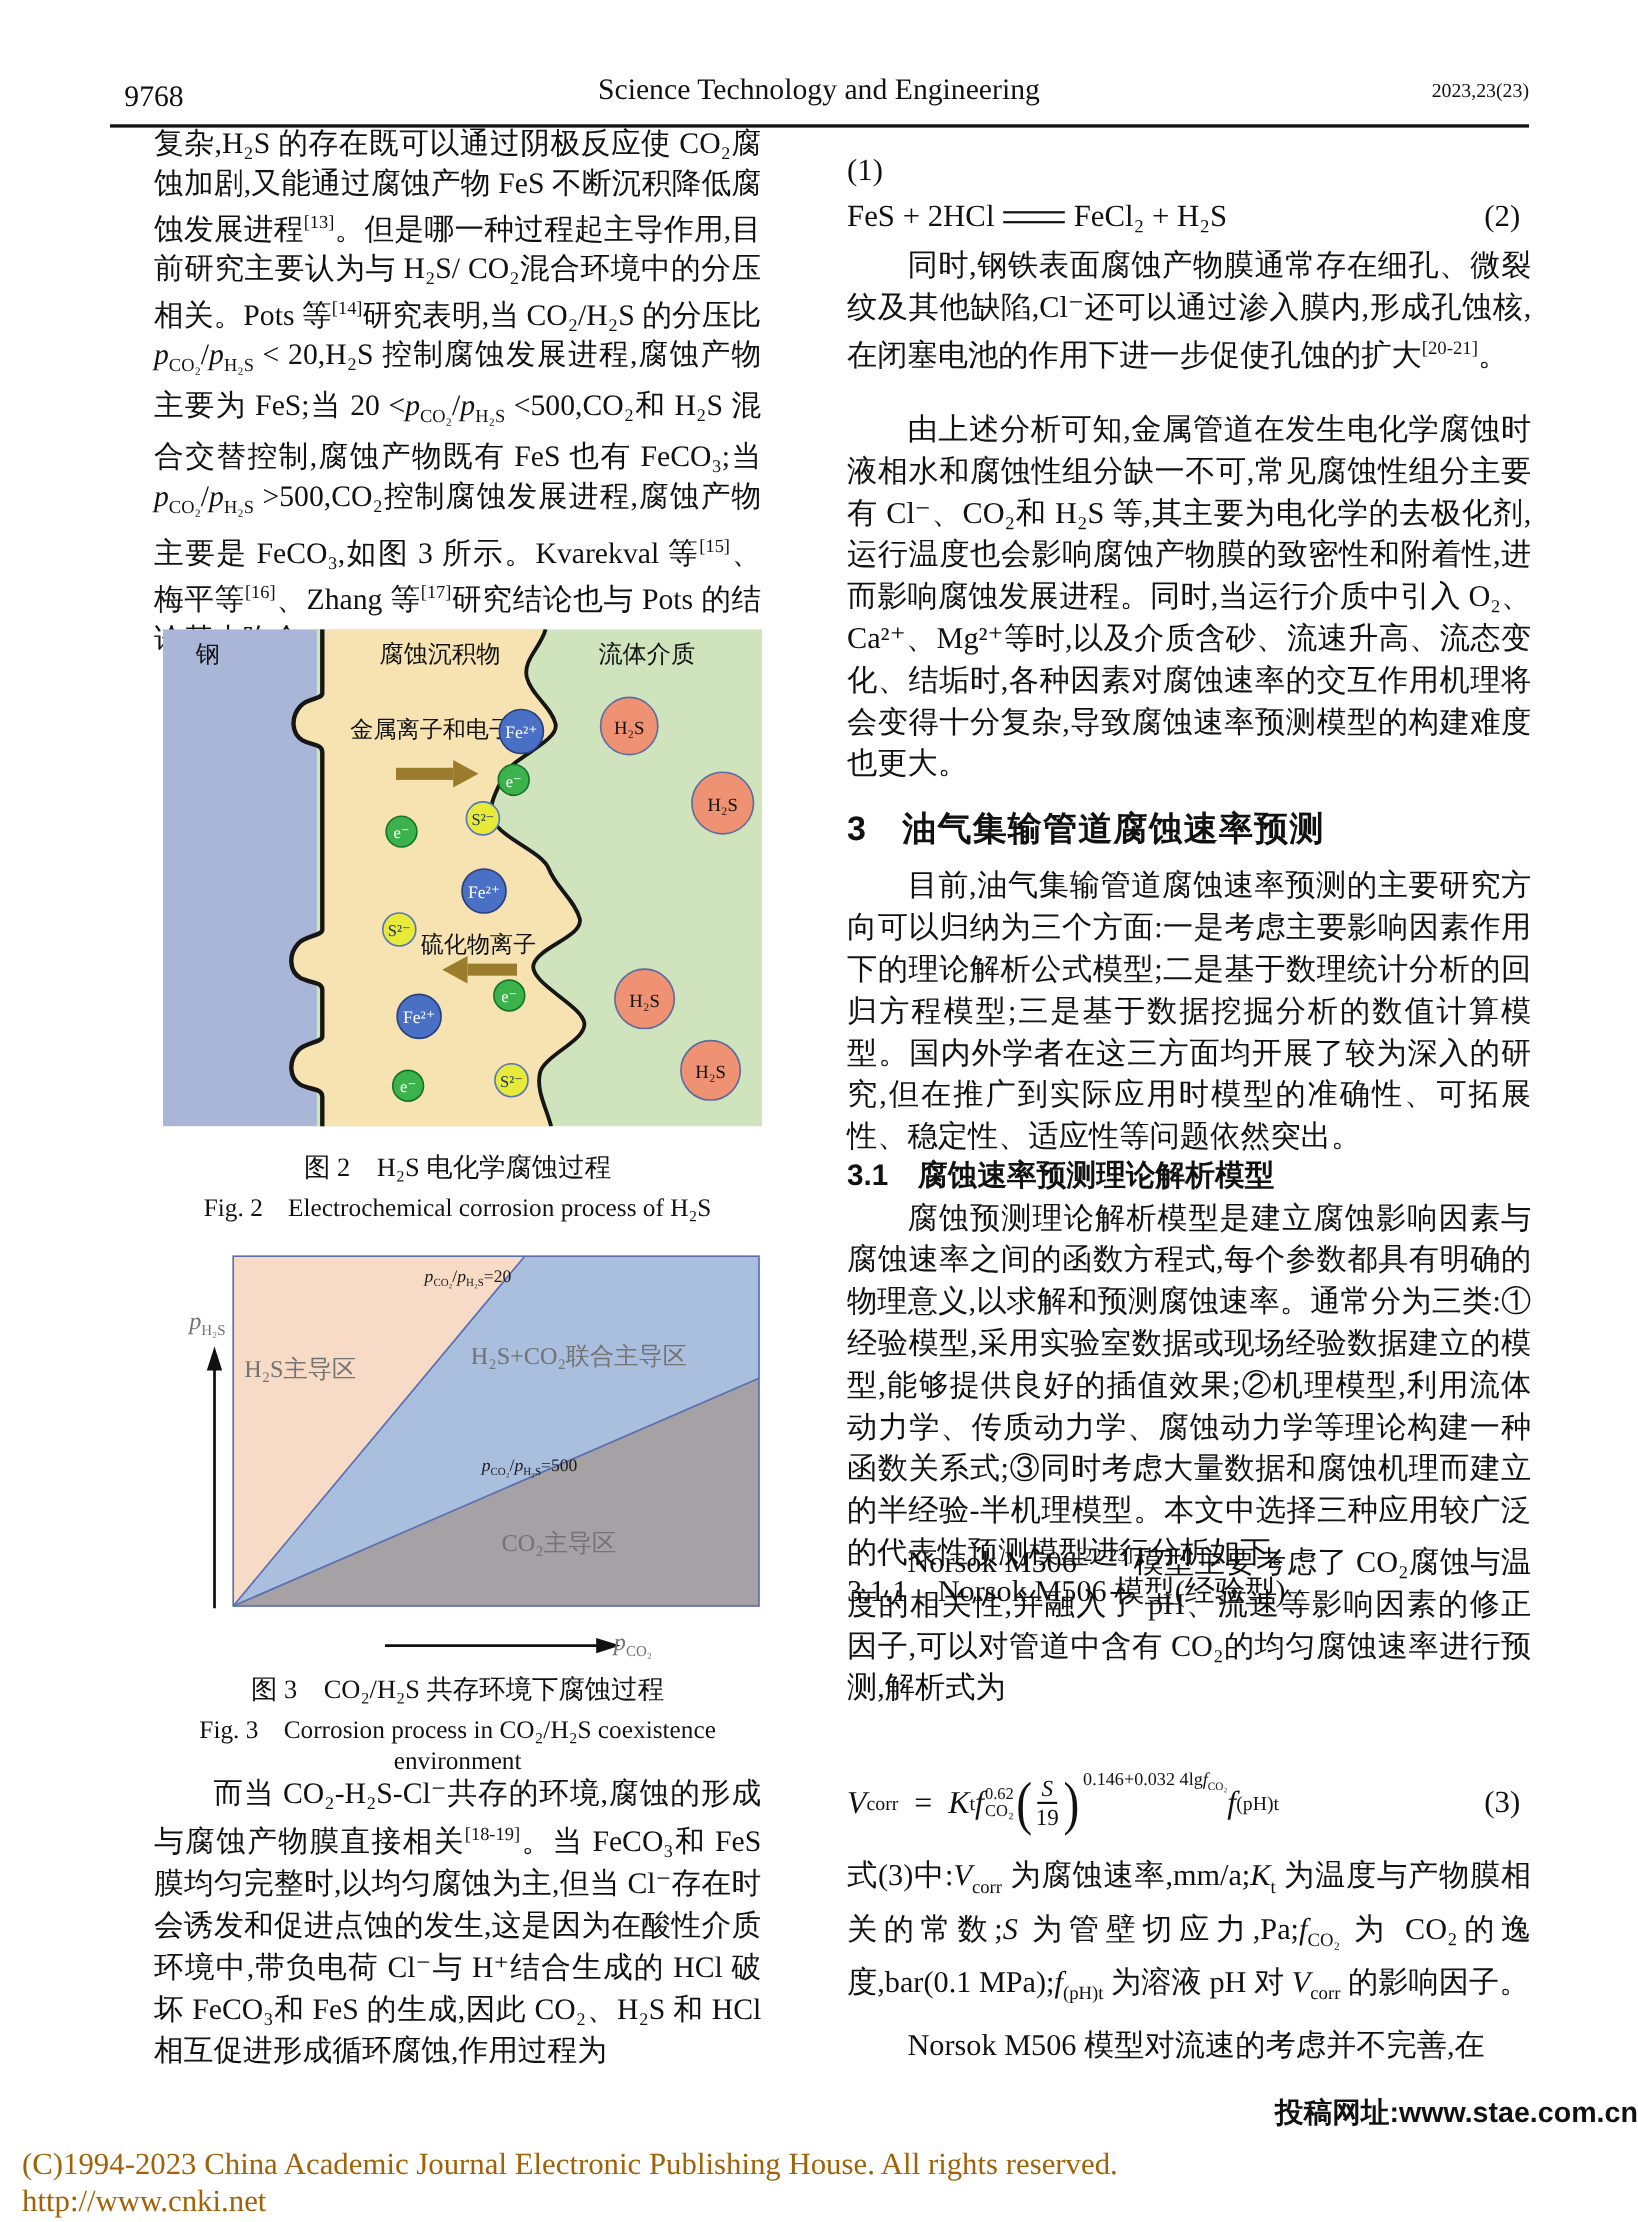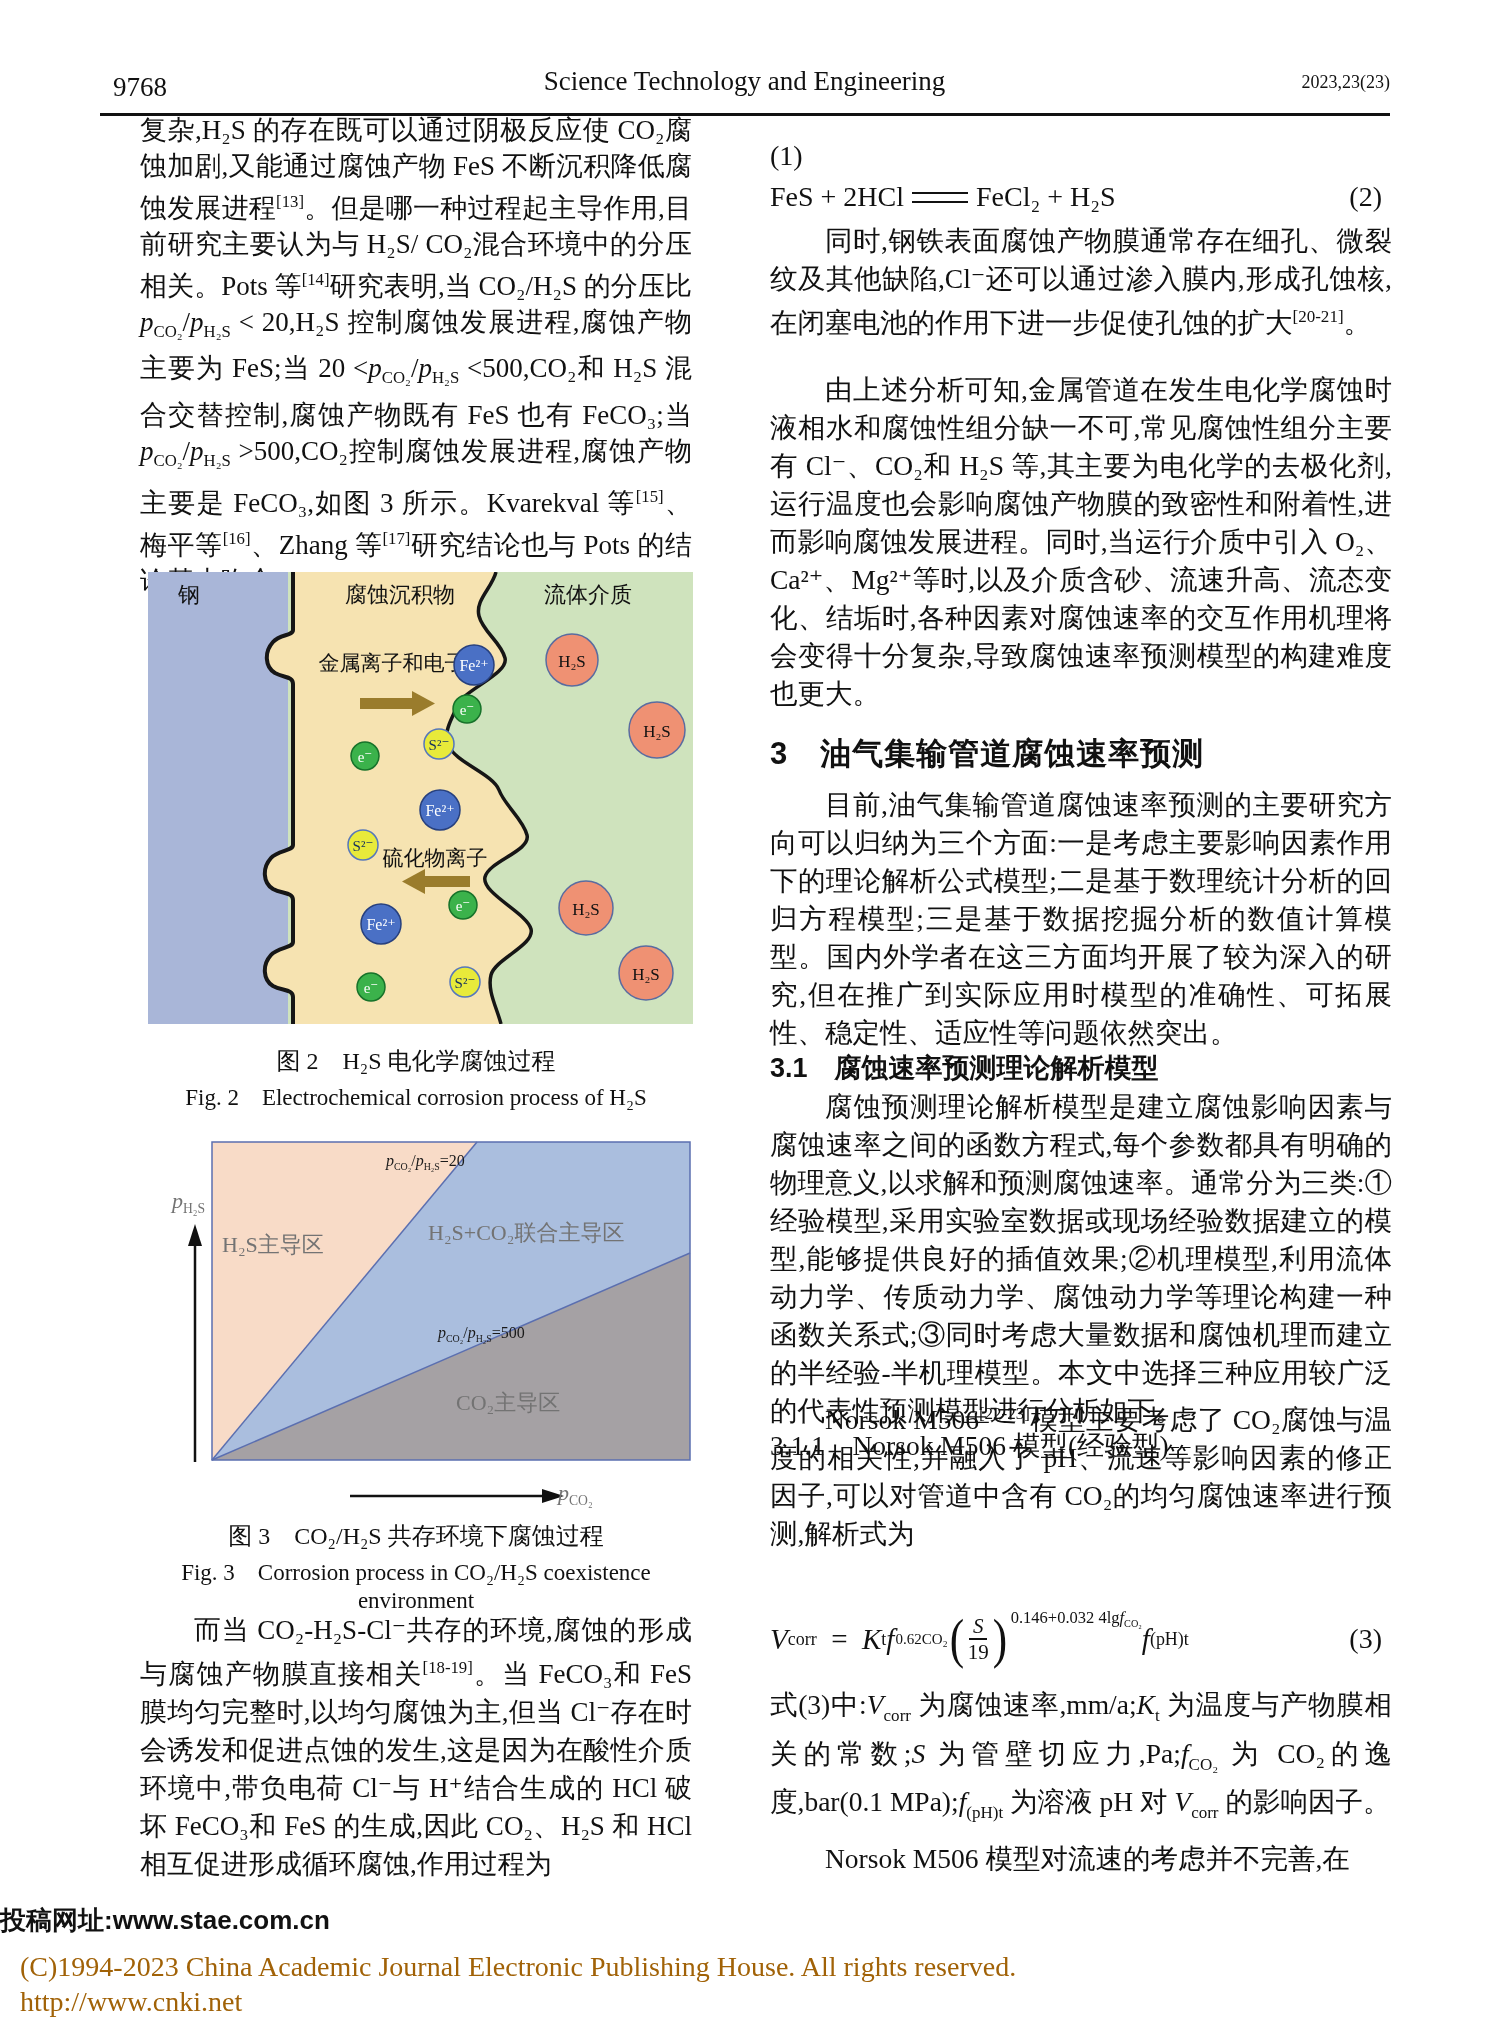--- a/index.html
+++ b/index.html
@@ -28,29 +28,29 @@
   .h1{font-family:"Liberation Sans","DejaVu Sans",sans-serif;font-weight:bold;font-size:31px;letter-spacing:1px;}
   .h2{font-family:"Liberation Sans","DejaVu Sans",sans-serif;font-weight:bold;font-size:27px;}
   .h3{font-size:27.5px;}
   
   .eq3{display:flex;justify-content:space-between;align-items:center;width:612px;}
   .eq3body{display:flex;align-items:center;font-size:29px;font-style:normal;}
   .frac{display:inline-flex;flex-direction:column;align-items:center;font-size:21px;line-height:1.15;vertical-align:middle;margin:0 2px;}
   .frac .num{border-bottom:2px solid #111;padding:0 4px;}
   .paren{font-size:54px;font-weight:300;transform:scaleX(0.8);}
   .bigexp{position:relative;top:-20px;font-size:16.5px;margin-left:2px;}
-  .ss{display:inline-flex;justify-content:center;font-size:15px;line-height:1.1;margin-left:1px;vertical-align:middle;}
+  .ss{display:inline-flex;flex-direction:column;justify-content:center;font-size:15px;line-height:1.1;margin-left:1px;vertical-align:middle;}
   
   .cap{width:552px;text-align:center;font-size:24px;}
   .capen{width:552px;text-align:center;font-size:23px;}
   
   .f3lab{position:absolute;font-size:22px;color:#737373;}
   .f3line{position:absolute;font-size:16px;color:#1a1a1a;}
   
-  .submit{left:0;top:1903px;width:100%;text-align:left;font-size:26px;
+  .submit{left:0;top:1903px;width:100%;text-align:right;font-size:26px;
           font-family:"Liberation Sans","DejaVu Sans",sans-serif;font-weight:bold;}
   .copyright{left:20px;top:1948px;width:1200px;font-size:28px;color:#a16207;}
   i{font-style:italic;}
 </style>
 </head>
 <body>
 
 <div class="page">
 
   <div class="abs pageno">9768</div>

